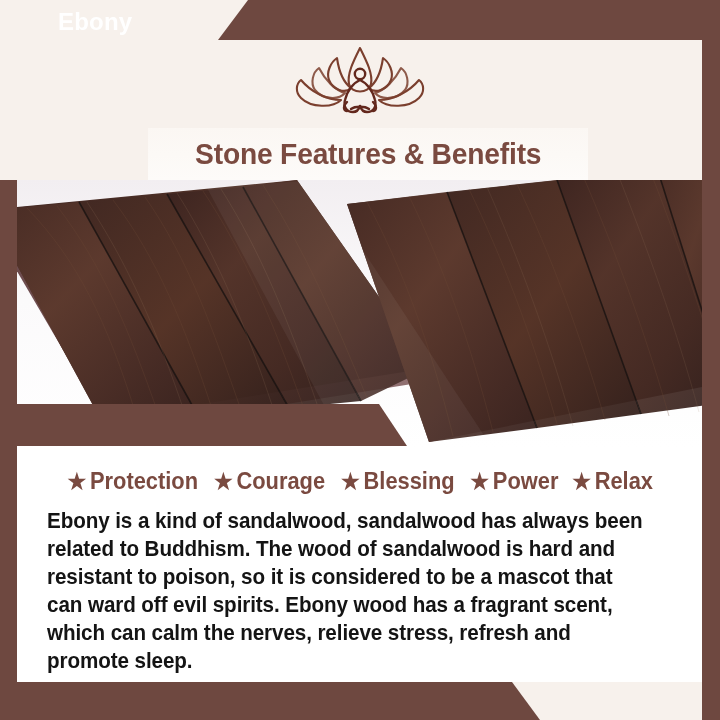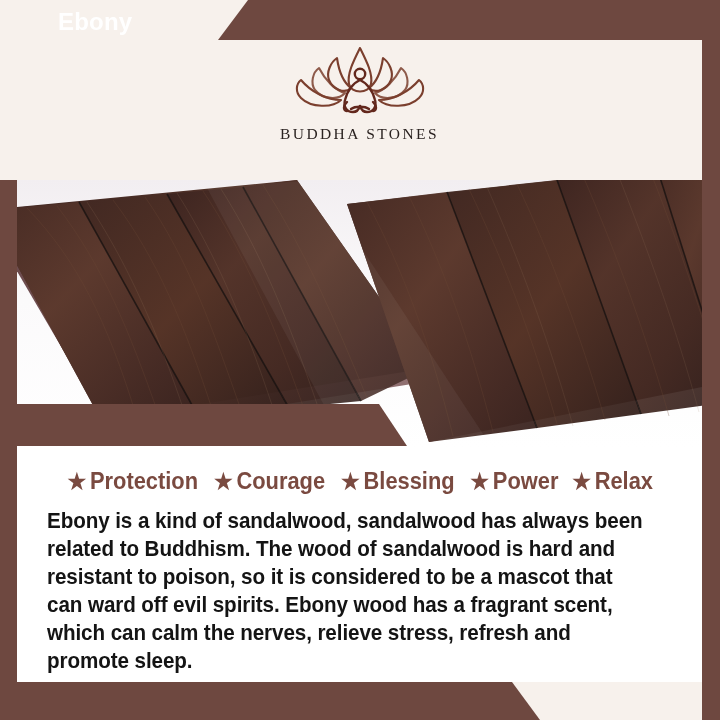--- a/index.html
+++ b/index.html
@@ -318,20 +318,23 @@
       </svg>
       <div class="wordmark">BUDDHA STONES</div>
     </div>
   </div>
 
   <div class="top-bar"></div>
   <div class="right-bar"></div>
   <div class="left-bar"></div>
   <div class="bottom-bar"></div>
 
+  <div class="title-band">
+    <div class="title-text">Stone Features &amp; Benefits</div>
+  </div>
 
   <div class="ebony-band"></div>
   <div class="ebony-text" style="z-index:5">Ebony</div>
 
   <div class="content">
     <div class="content-inner">
       <div class="features">
         <span class="feature">
           <span class="star">★</span>
           <span>Protection</span>

